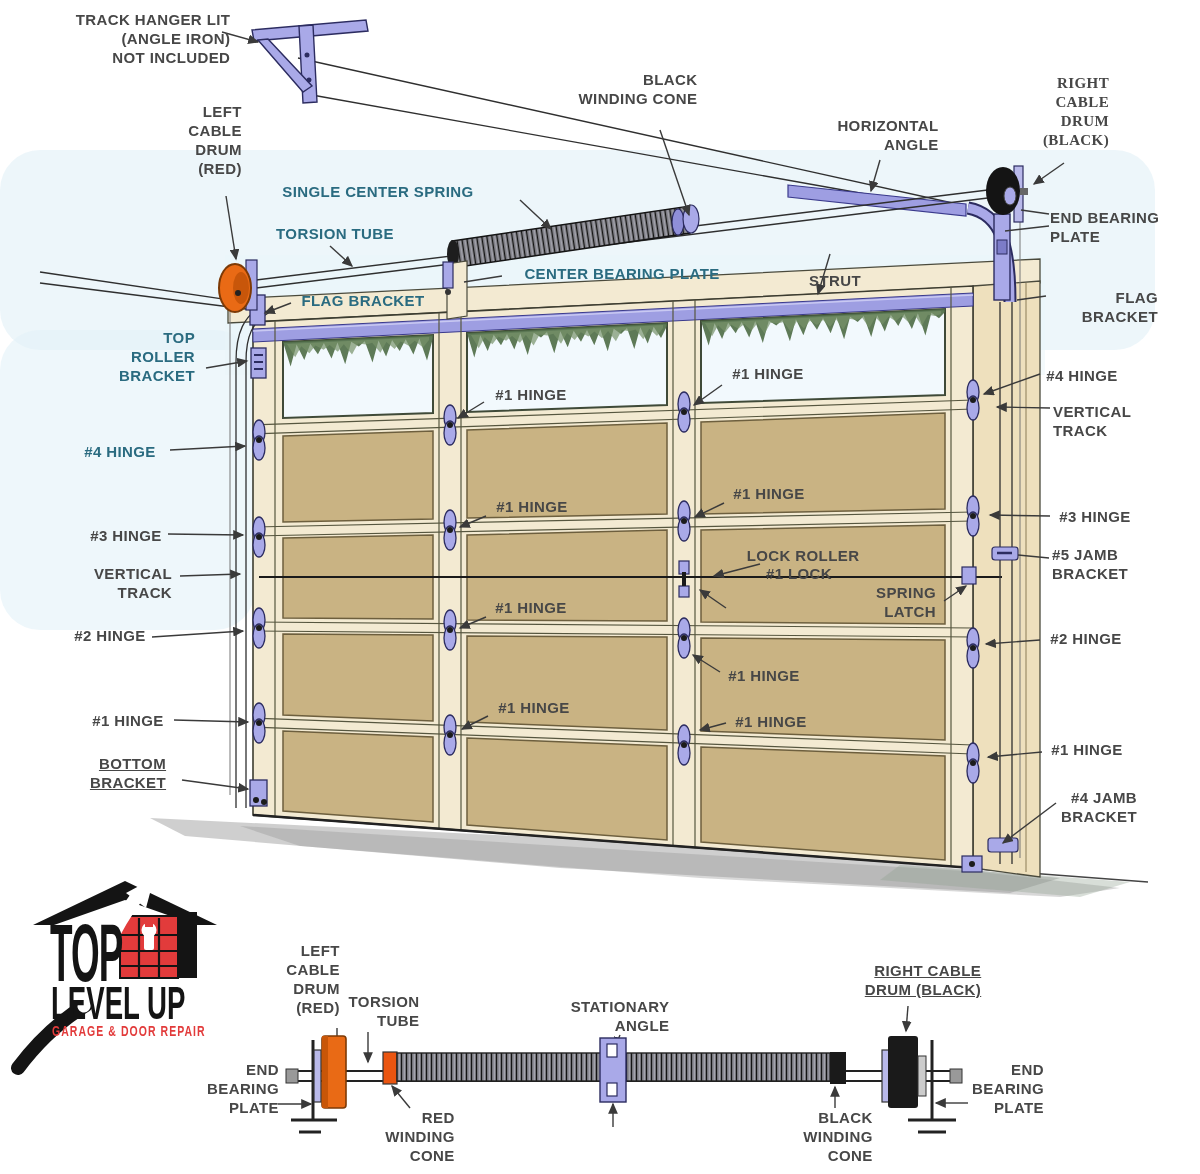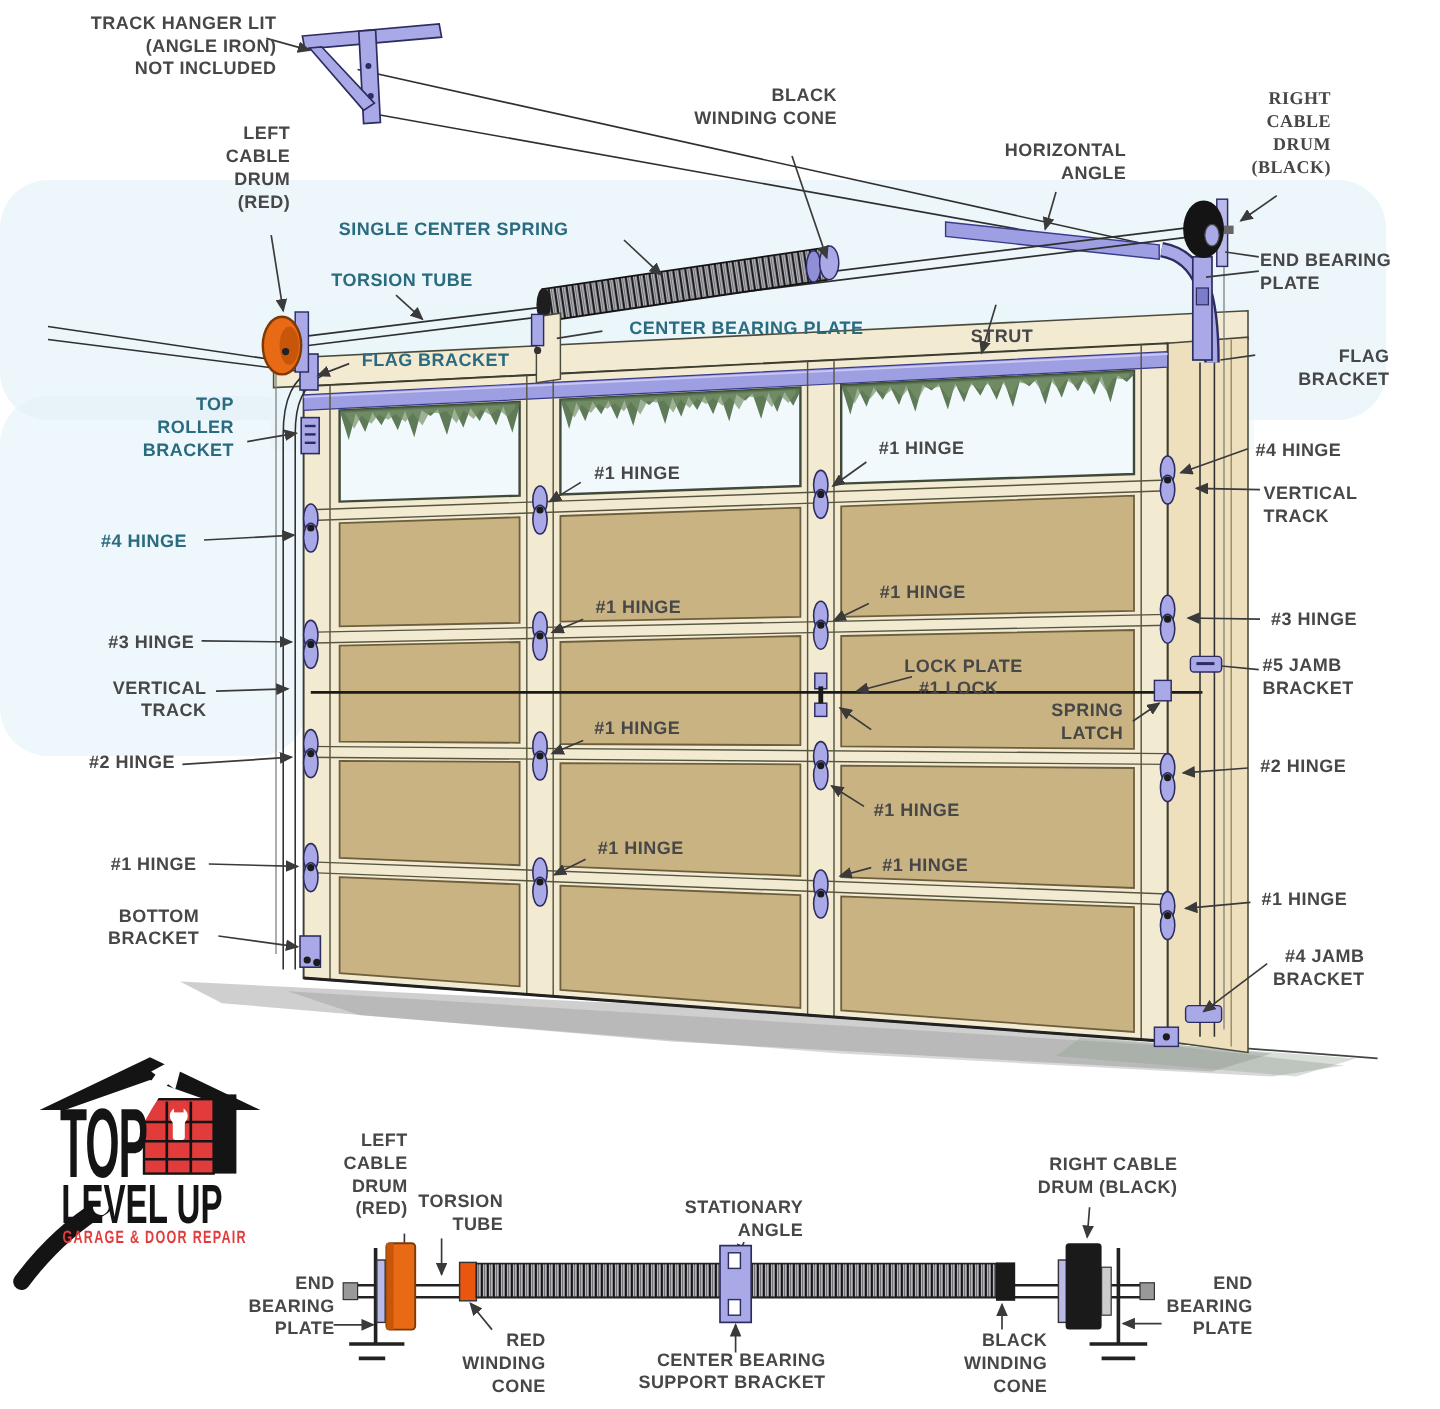--- a/index.html
+++ b/index.html
@@ -366,58 +366,56 @@
       <div class="label" style="left: 1082px; top: 366px;">#4 HINGE</div>
       <div class="label" style="left: 531px; top: 385px;">#1 HINGE</div>
       <div class="label" style="left: 768px; top: 364px;">#1 HINGE</div>
       <div class="label left" style="left: 1053px; top: 402px;">VERTICAL
 TRACK</div>
       <div class="label teal" style="left: 120px; top: 442px;">#4 HINGE</div>
       <div class="label" style="left: 532px; top: 497px;">#1 HINGE</div>
       <div class="label" style="left: 769px; top: 484px;">#1 HINGE</div>
       <div class="label" style="left: 1095px; top: 507px;">#3 HINGE</div>
       <div class="label" style="left: 126px; top: 526px;">#3 HINGE</div>
-      <div class="label" style="left: 803px; top: 546px;">LOCK PLATE</div>
+      <div class="label" style="left: 803px; top: 546px;">LOCK ROLLER</div>
       <div class="label left" style="left: 1052px; top: 545px;">#5 JAMB
 BRACKET</div>
       <div class="label" style="left: 133px; top: 564px;">VERTICAL
 TRACK</div>
       <div class="label" style="left: 767px; top: 564px; margin-left: 32px;">#1 LOCK</div>
       <div class="label" style="left: 906px; top: 583px;">SPRING
 LATCH</div>
       <div class="label" style="left: 531px; top: 598px;">#1 HINGE</div>
       <div class="label" style="left: 110px; top: 626px;">#2 HINGE</div>
       <div class="label" style="left: 1086px; top: 629px;">#2 HINGE</div>
       <div class="label" style="left: 764px; top: 666px;">#1 HINGE</div>
       <div class="label" style="left: 534px; top: 698px;">#1 HINGE</div>
       <div class="label" style="left: 771px; top: 712px;">#1 HINGE</div>
       <div class="label" style="left: 128px; top: 711px;">#1 HINGE</div>
       <div class="label" style="left: 1087px; top: 740px;">#1 HINGE</div>
-      <div class="label" style="left: 128px; top: 754px;">BOTTOM
+      <div class="label" style="left: 128px; top: 754px; text-decoration: underline;">BOTTOM
 BRACKET</div>
       <div class="label" style="left: 1099px; top: 788px;">#4 JAMB
 BRACKET</div>
       <div class="label" style="left: 313px; top: 941px;">LEFT
 CABLE
 DRUM
 (RED)</div>
       <div class="label" style="left: 384px; top: 992px;">TORSION
 TUBE</div>
       <div class="label" style="left: 620px; top: 997px;">STATIONARY
 ANGLE</div>
-      <div class="label" style="left: 923px; top: 961px;">RIGHT CABLE
+      <div class="label" style="left: 923px; top: 961px; text-decoration: underline;">RIGHT CABLE
 DRUM (BLACK)</div>
       <div class="label" style="left: 243px; top: 1060px;">END
 BEARING
 PLATE</div>
       <div class="label" style="left: 420px; top: 1108px;">RED
 WINDING
 CONE</div>
-      <div class="label" style="left: 610px; top: 1124px;">CENTER BEARING
-SUPPORT BRACKET</div>
       <div class="label" style="left: 838px; top: 1108px;">BLACK
 WINDING
 CONE</div>
       <div class="label" style="left: 1008px; top: 1060px;">END
 BEARING
 PLATE</div>
     </div>
 </div>
 
 </body></html>

